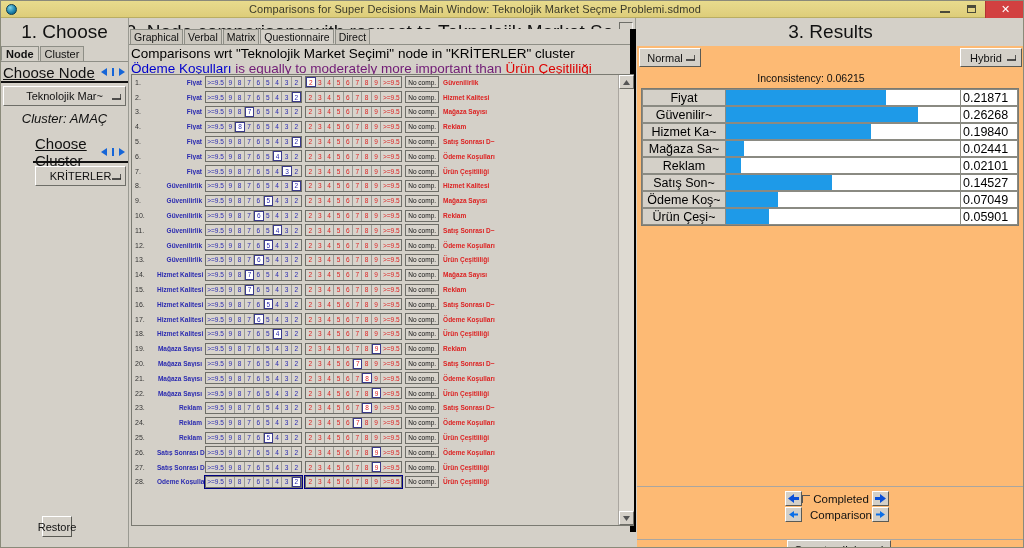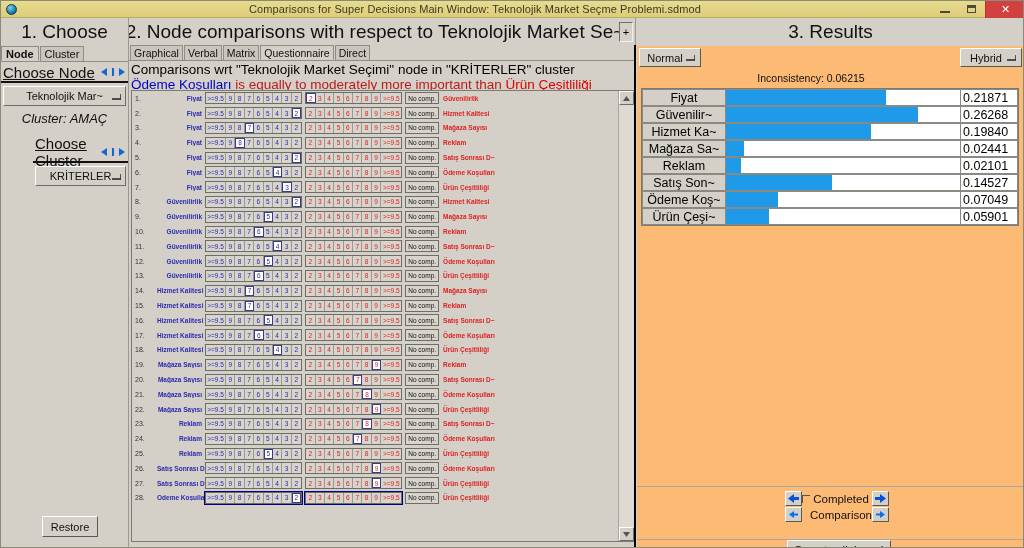--- a/index.html
+++ b/index.html
@@ -115,52 +115,52 @@
     position: absolute; right: 4px; top: 7px;
     width: 9px; height: 6px;
   }
   .clusterlabel {
     text-align: center; font-size: 13px; font-style: italic;
     color: #111; margin-top: 5px;
   }
   .choose-cluster-wrap { margin-top: 17px; padding-left: 32px; }
   .restorebtn {
     position: absolute; left: 41px; bottom: 12px;
-    width: 56px; height: 21px;
+    width: 30px; height: 21px;
     background: #d4d0c8;
     border-top: 1px solid #fff; border-left: 1px solid #fff;
     border-right: 1px solid #5a5a54; border-bottom: 1px solid #5a5a54;
     font-size: 11px; color: #111;
     display: flex; align-items: center; justify-content: center;
   }
 
   
   .centerpanel {
-    position: absolute; left: 128px; top: 44px;
+    position: absolute; left: 128px; top: 28px;
     width: 507px; height: 503px;
     background: #d4d0c8;
-    border-right: 2px solid #000000;
+    border-right: 6px solid #000000;
   }
   .modetabs { display: flex; height: 15px; padding-left: 1px; }
   .mtab {
     font-size: 10.5px; line-height: 14px; padding: 0 3px;
     background: #cac6bd; border: 1px solid #8e8e86; border-bottom: none;
     color: #111; margin-right: 1px;
   }
   .mtab.active { background: #d4d0c8; border-bottom: 1px solid #d4d0c8; }
   .mtabline { height: 1px; background: #8e8e86; }
   .cmp-title {
     font-size: 13.5px; color: #000; padding: 1px 2px 0 2px;
     white-space: nowrap;
   }
   .cmp-statement {
     font-size: 13.5px; padding: 0 2px 1px 2px; white-space: nowrap;
   }
   .cmp-statement .blue { color: #0000cc; }
-  .cmp-statement .mid { color: #b91c1c; text-decoration: underline; }
+  .cmp-statement .mid { color: #701a75; text-decoration: underline; }
   .cmp-statement .red { color: #dd0000; }
 
   .tablewrap {
     position: absolute; left: 2px; top: 45px;
     width: 503px; height: 452px;
     background: #d4d0c8;
     border: 1px solid #7a7a72;
     display: flex;
   }
   .tablescroll {

